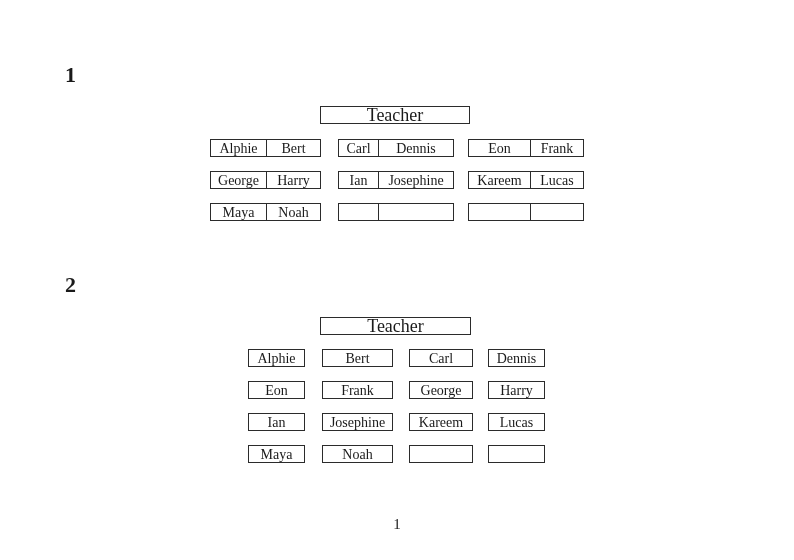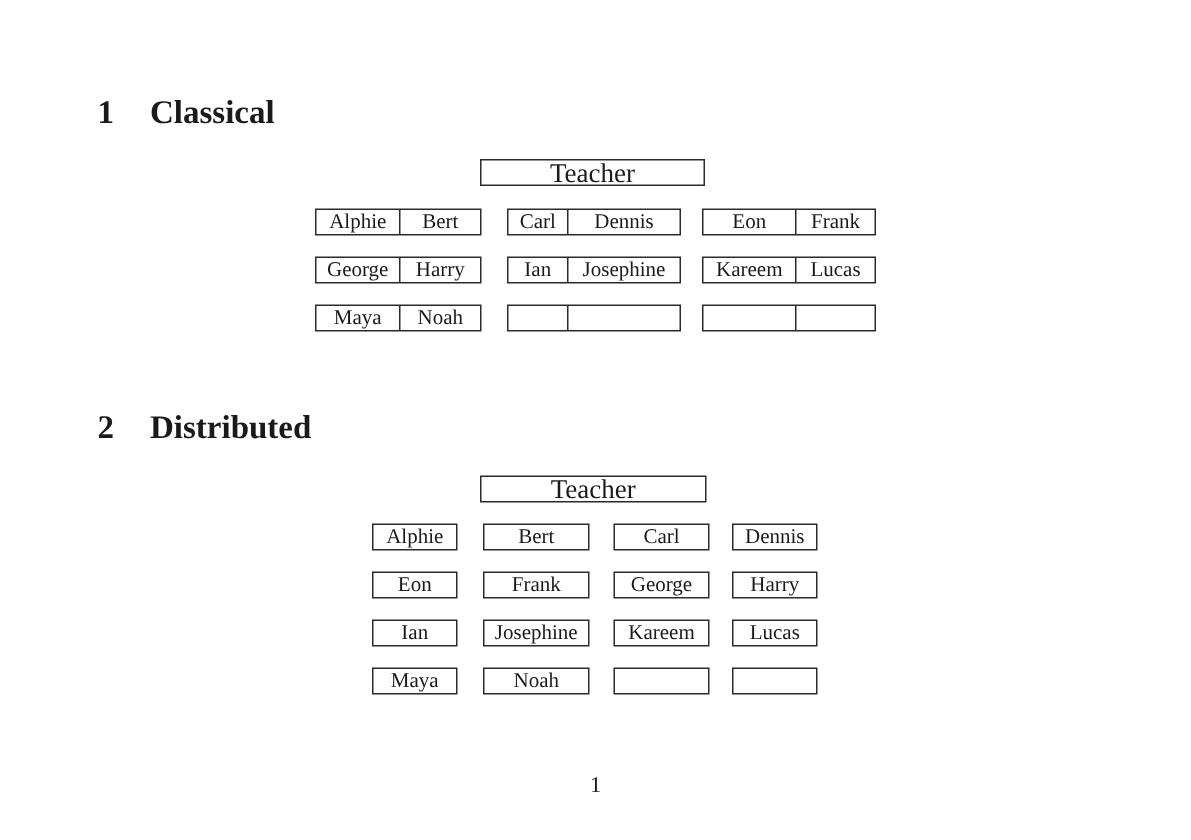--- a/index.html
+++ b/index.html
@@ -61,21 +61,20 @@
     text-align:center;
     font-size:15px;line-height:16px;
   }
 </style>
 </head>
 <body>
 
 <div class="page">
 
   <div class="heading-number" style="left:65px;top:64px;">1</div>
-  <div class="heading-title" style="left:100px;top:64px;">Classical</div>
 
   <div class="teacher-box" style="left:320px;top:106px;width:150px;">Teacher</div>
 
   <div class="desk s1d0" style="left:210px;top:139px;">
     <div class="cell c0">Alphie</div>
     <div class="cell c1">Bert</div>
   </div>
   <div class="desk s1d1" style="left:338px;top:139px;">
     <div class="cell c0">Carl</div>
     <div class="cell c1">Dennis</div>
@@ -105,21 +104,20 @@
   <div class="desk s1d1" style="left:338px;top:203px;">
     <div class="cell c0"></div>
     <div class="cell c1"></div>
   </div>
   <div class="desk s1d2" style="left:468px;top:203px;">
     <div class="cell c0"></div>
     <div class="cell c1"></div>
   </div>
 
   <div class="heading-number" style="left:65px;top:274px;">2</div>
-  <div class="heading-title" style="left:100px;top:274px;">Distributed</div>
 
   <div class="teacher-box" style="left:320px;top:317px;width:151px;">Teacher</div>
 
   <div class="seat" style="left:248px;top:349px;width:57px;">Alphie</div>
   <div class="seat" style="left:322px;top:349px;width:71px;">Bert</div>
   <div class="seat" style="left:409px;top:349px;width:64px;">Carl</div>
   <div class="seat" style="left:488px;top:349px;width:57px;">Dennis</div>
 
   <div class="seat" style="left:248px;top:381px;width:57px;">Eon</div>
   <div class="seat" style="left:322px;top:381px;width:71px;">Frank</div>

